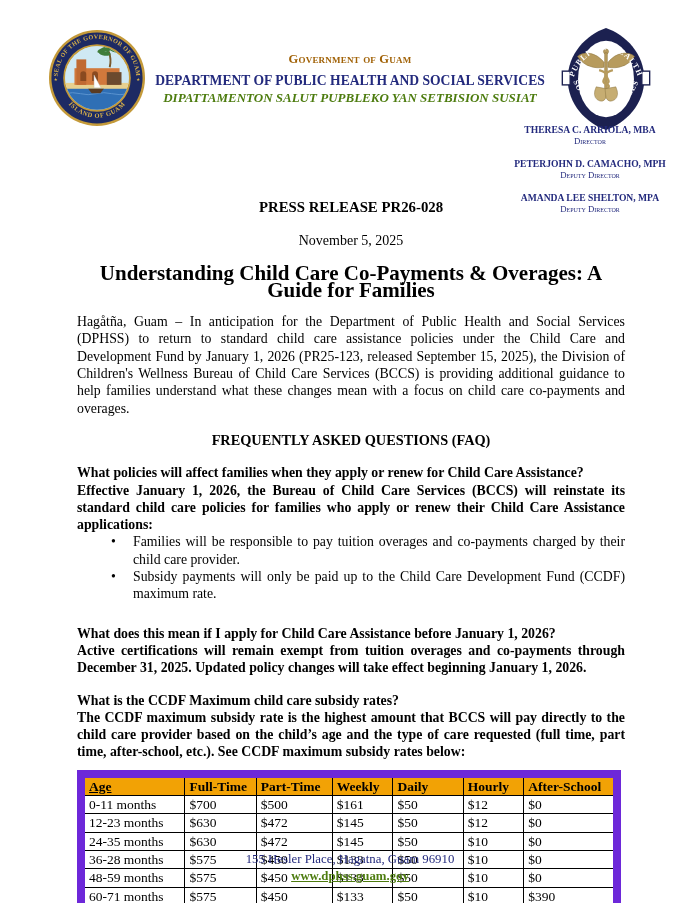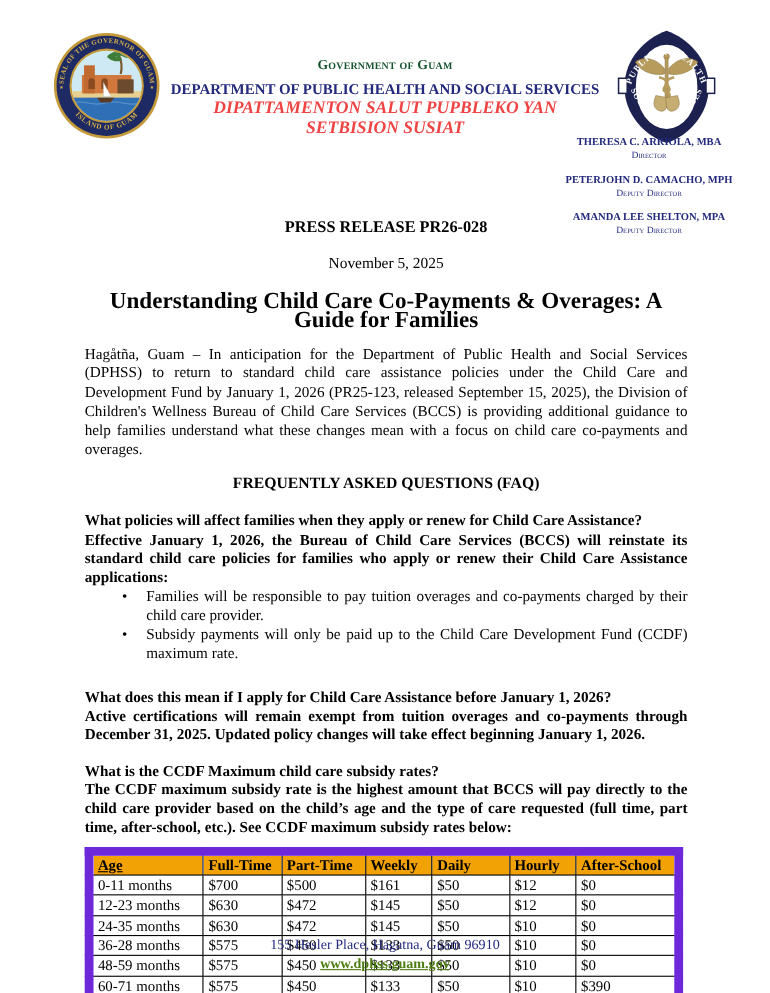--- a/index.html
+++ b/index.html
@@ -12,23 +12,23 @@
   }
 
   
   .seal { position:absolute; }
   .seal-guam  { left:46px; top:29px; width:102px; height:98px; }
   .seal-dphss { right:44px; top:26px; width:100px; height:106px; }
   svg text { font-family:"Liberation Serif","DejaVu Serif",serif; }
 
   
   .hdr-center { position:absolute; left:150px; right:150px; top:52px; text-align:center; }
-  .hdr-gov   { font-size:12.5px; font-weight:bold; font-variant:small-caps; letter-spacing:.2px; color:#14532d; }
+  .hdr-gov   { font-size:12.5px; font-weight:bold; font-variant:small-caps; letter-spacing:.2px; color:#a16207; }
   .hdr-dept  { margin-top:6px; font-size:13.6px; font-weight:bold; color:#232a7d; }
-  .hdr-cham  { margin-top:1px; font-size:16px; font-weight:bold; font-style:italic; color:#ef4444; }
+  .hdr-cham  { margin-top:1px; font-size:13px; font-weight:bold; font-style:italic; color:#4d7c0f; }
 
   
   .officials-left  { position:absolute; left:5px;  top:130px; width:186px; text-align:center; }
   .officials-right { position:absolute; left:492px; top:124px; width:196px; text-align:center; }
   .official { margin-bottom:10px; line-height:1.3; }
   .official .name  { font-size:9.6px;  font-weight:bold; color:#232a7d; }
   .official .title { font-size:8.7px; font-variant:small-caps; color:#232a7d; }
 
   
   .main { position:absolute; left:77px; top:199px; width:548px;

